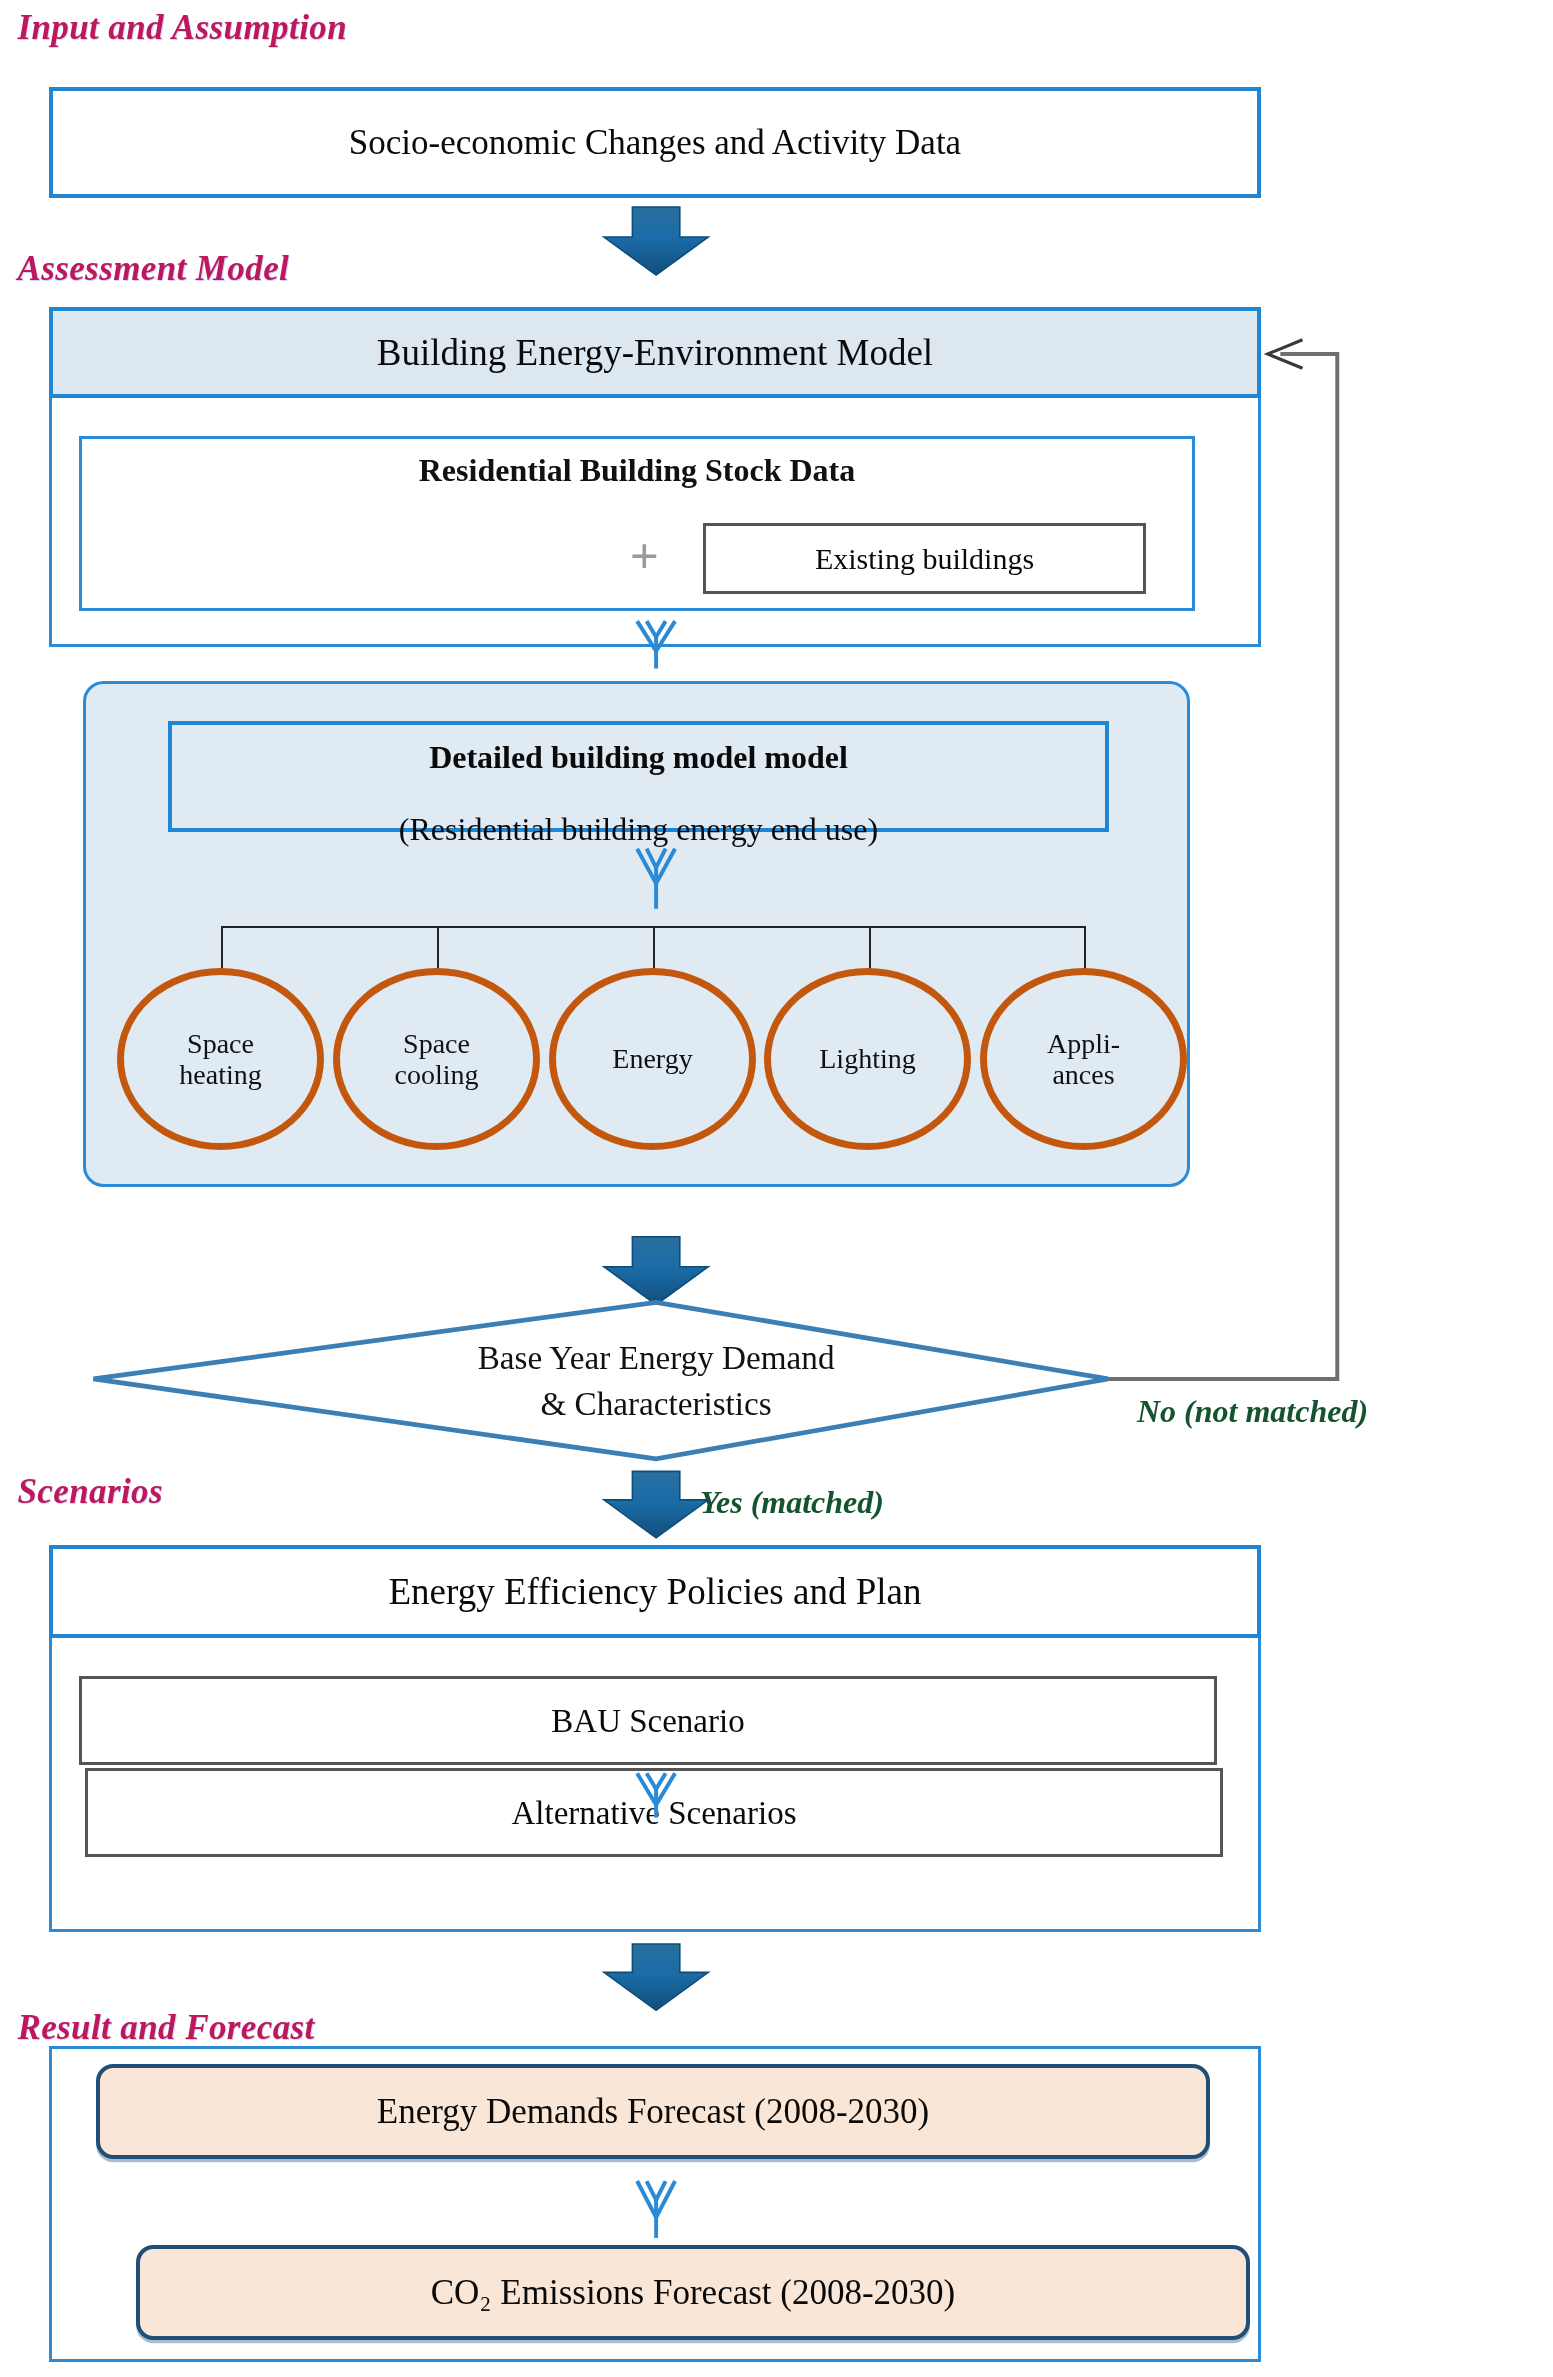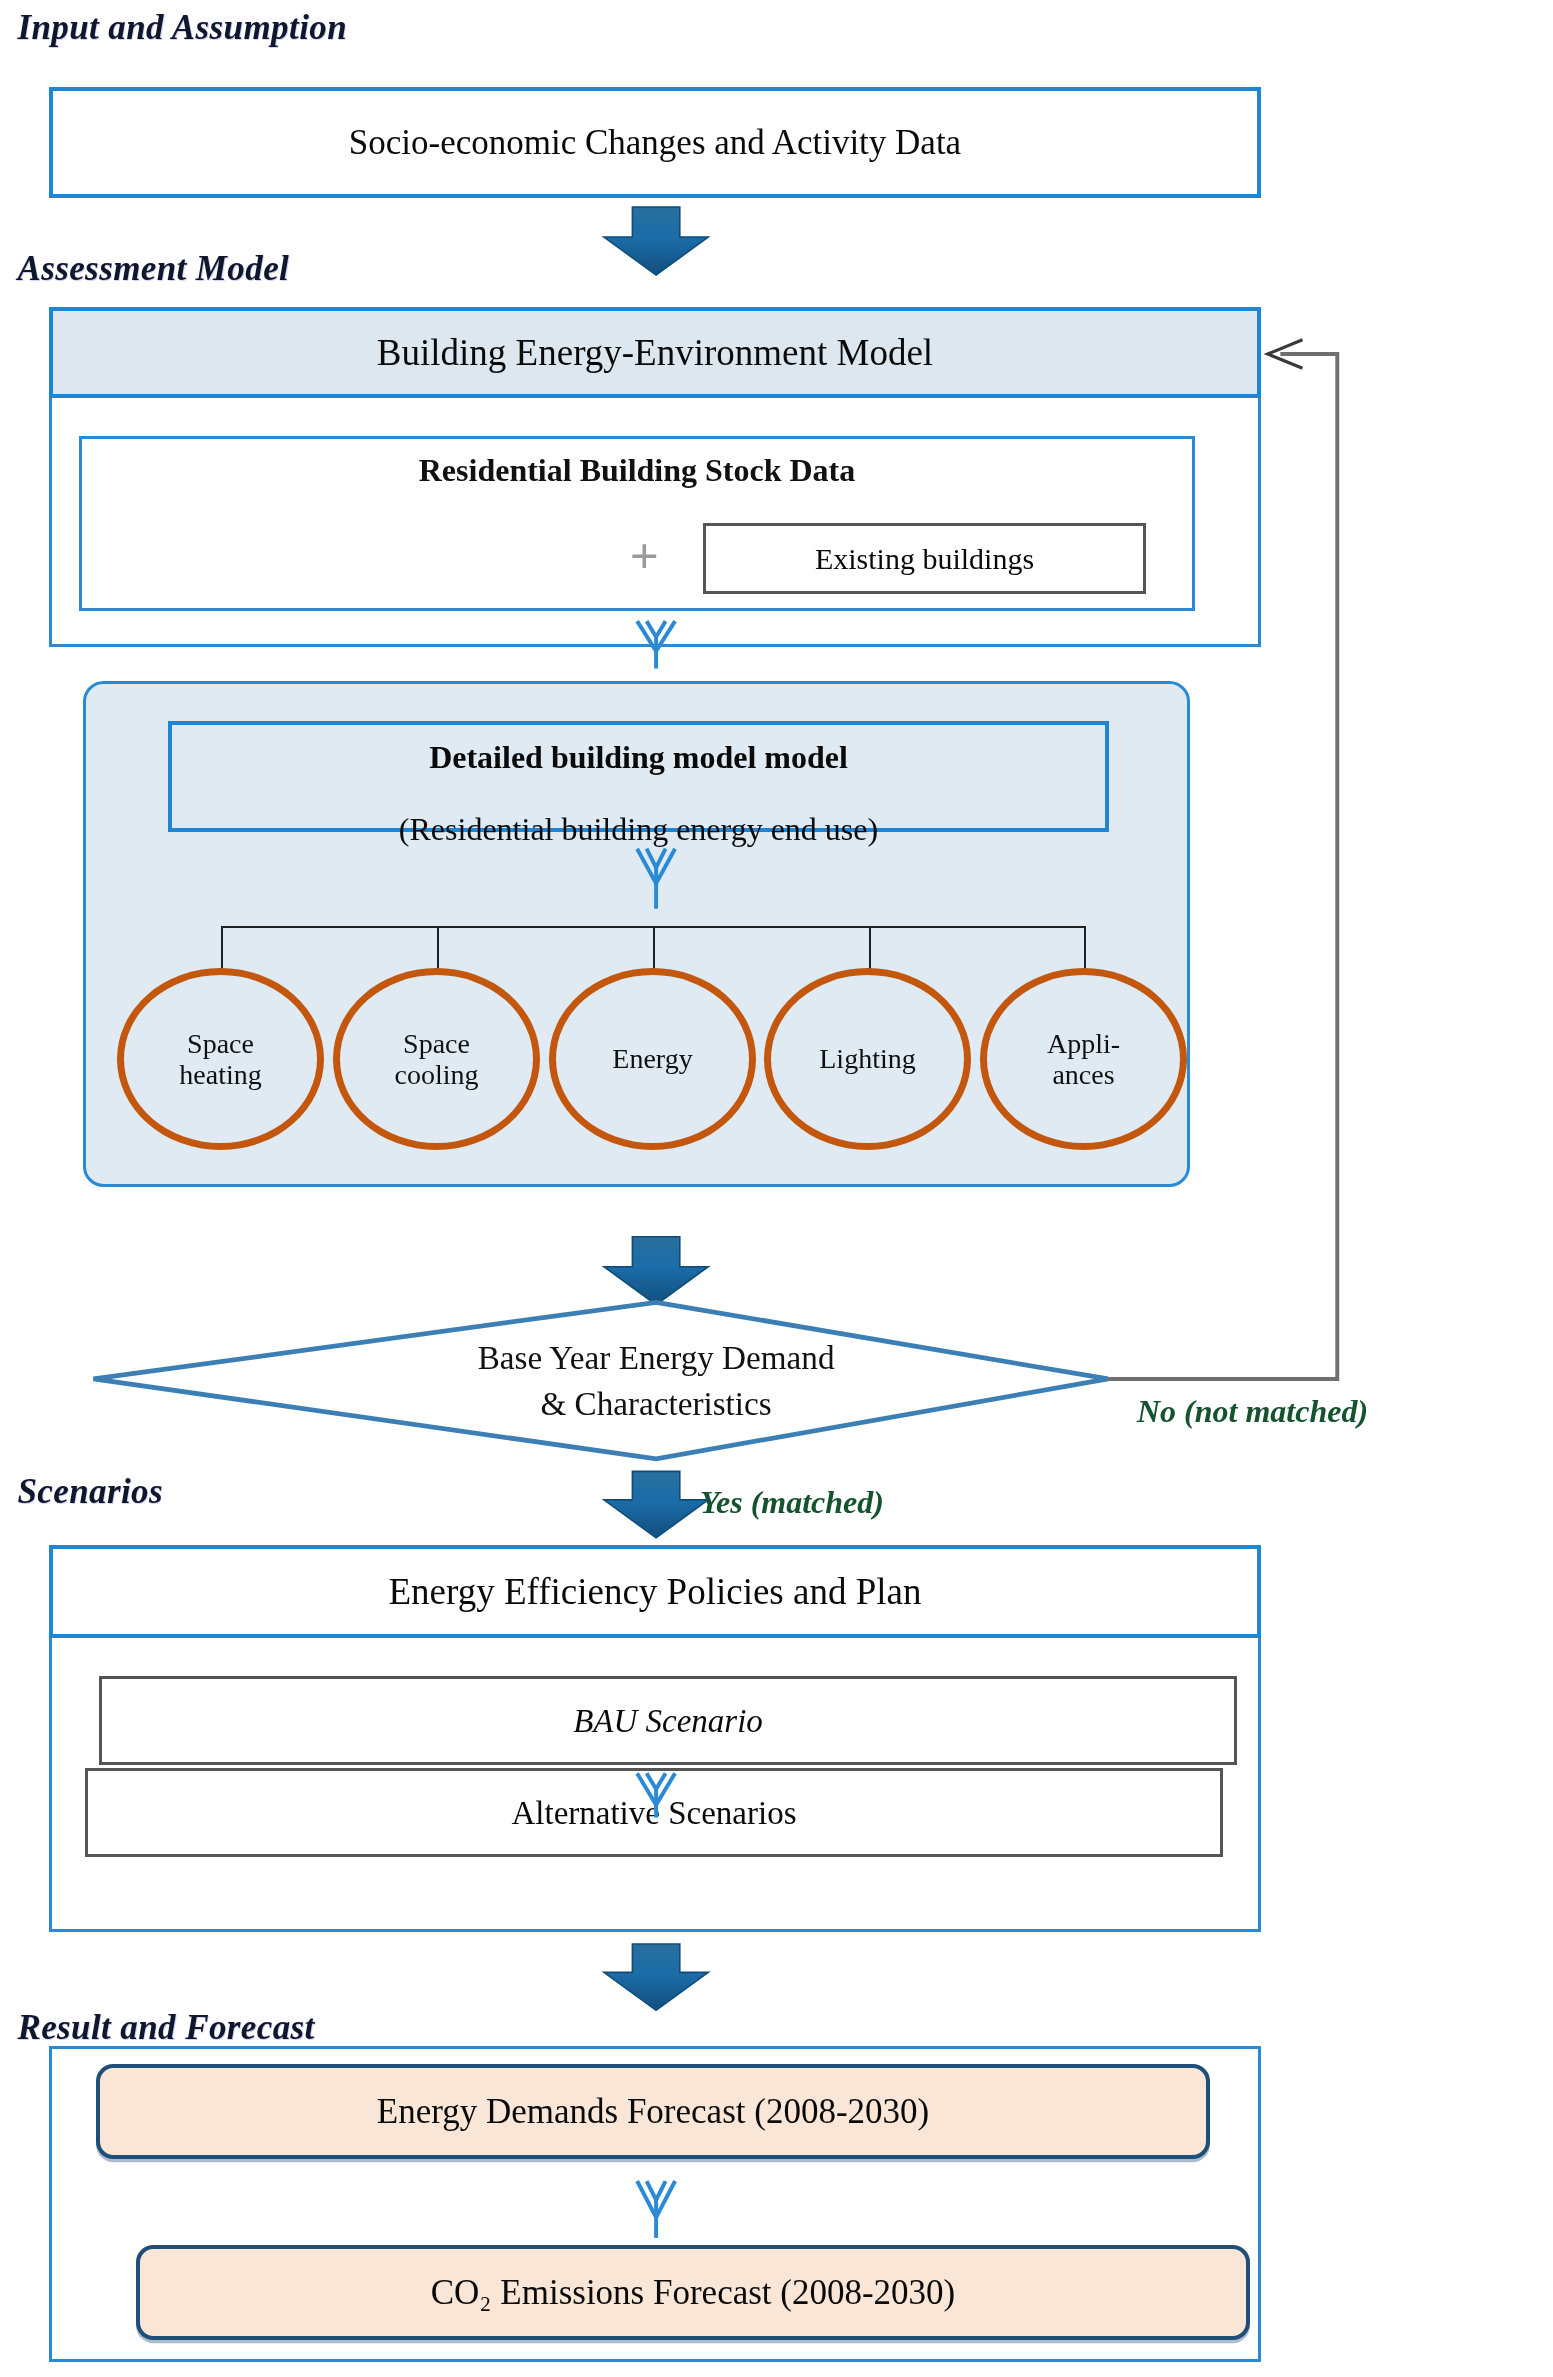--- a/index.html
+++ b/index.html
@@ -5,21 +5,21 @@
   html,body{margin:0;padding:0;background:#ffffff;}
   body{
     font-family:"Liberation Serif", "DejaVu Serif", serif;
     width:1554px;height:2377px;position:relative;overflow:hidden;
   }
   .canvas{position:absolute;left:0;top:0;width:1554px;height:2377px;}
 
   
   .section-header{
     position:absolute;
-    color:#0f172a;
+    color:#be185d;
     font-weight:bold;
     font-style:italic;
     font-size:35px;
     letter-spacing:0.4px;
     white-space:nowrap;
     text-shadow:0.8px 0.8px 0 rgba(120,120,255,.35);
   }
 
   
   .box{position:absolute;box-sizing:border-box;}
@@ -171,21 +171,21 @@
     <span>Appli-
 ances</span>
   </div>
 
   <div class="box blue-box-thin" style="left:49px;top:1545px;width:1212px;height:387px;"></div>
 
   <div class="box" style="left:49px;top:1545px;width:1212px;height:93px;border:4px solid #1f86d4;background:#ffffff;">
     <div class="box-text" style="font-size:37px;">Energy Efficiency Policies and Plan</div>
   </div>
 
-  <div class="box gray-box" style="left:99px;top:1676px;width:1138px;height:89px;font-style:italic;">
+  <div class="box gray-box" style="left:79px;top:1676px;width:1138px;height:89px;">
     <div class="box-text t42">BAU Scenario</div>
   </div>
 
   <div class="box gray-box" style="left:85px;top:1768px;width:1138px;height:89px;">
     <div class="box-text t42">Alternative  Scenarios</div>
   </div>
 
   <div class="box blue-box-thin" style="left:49px;top:2046px;width:1212px;height:316px;"></div>
 
   <div class="box peach-box" style="left:96px;top:2064px;width:1114px;height:95px;">

